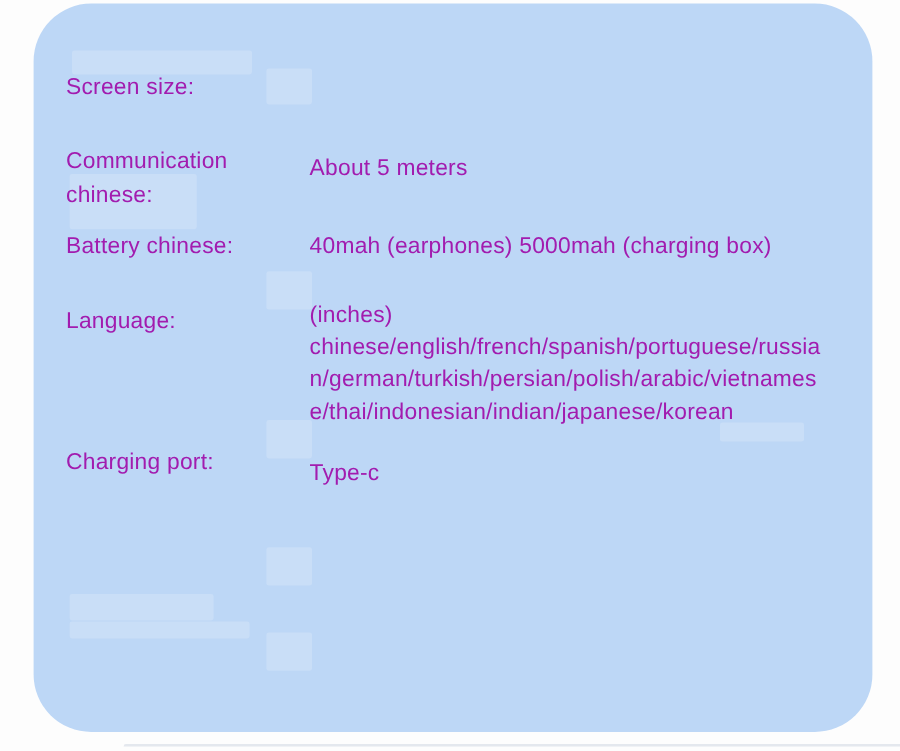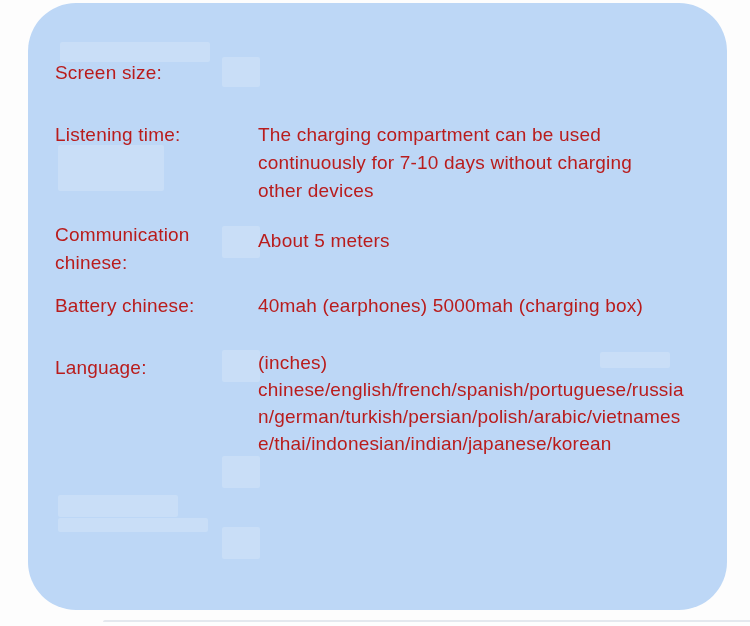--- a/index.html
+++ b/index.html
@@ -22,21 +22,21 @@
     height: 607px;
     background: #bdd7f6;
     border-radius: 48px;
     box-sizing: border-box;
     padding: 56px 0 0 27px;
   }
   .rows { position: relative; z-index: 1; }
   .row {
     display: grid;
     grid-template-columns: 203px 440px;
-    color: #b91c1c;
+    color: #a21caf;
     font-size: 19px;
     line-height: 28px;
   }
   .label, .value {
     white-space: pre-wrap;
     letter-spacing: 0.2px;
   }
   .r1 { margin-bottom: 34px; }
   .r2 { margin-bottom: 16px; }
   .r3 { margin-bottom: 15px; }
@@ -90,46 +90,44 @@
   <div class="patch p-below-charging"></div>
   <div class="patch p-above-freq"></div>
   <div class="patch p-gutter-r7"></div>
 
   <div class="rows">
 
     <div class="row r1">
       <div class="label">Screen size:</div>
     </div>
 
-    <div class="row r2">
-      <div class="label">Listening time:</div>
-      <div class="value">The charging compartment can be used
-continuously for 7-10 days without charging
-other devices</div>
-    </div>
 
     <div class="row r3">
       <div class="label">Communication
 chinese:</div>
       <div class="value">About 5 meters</div>
     </div>
 
     <div class="row r4">
       <div class="label">Battery chinese:</div>
       <div class="value">40mah (earphones) 5000mah (charging box)</div>
     </div>
 
     <div class="row r5">
       <div class="label">Language:</div>
       <div class="value">(inches)
 chinese/english/french/spanish/portuguese/russia
 n/german/turkish/persian/polish/arabic/vietnames
 e/thai/indonesian/indian/japanese/korean</div>
     </div>
 
+    <div class="row r6">
+      <div class="label">Charging port:</div>
+      <div class="value">Type-c</div>
+    </div>
 
     <div class="row r7">
     </div>
 
   </div>
 </div>
 
 <div class="bottom-line"></div>
 
 </body></html>

